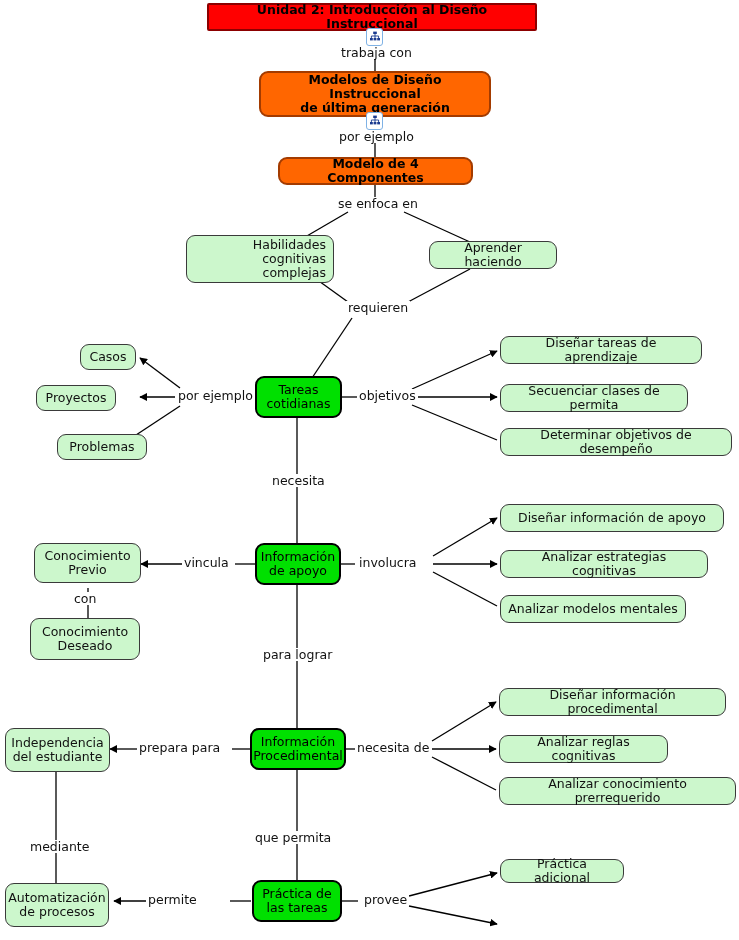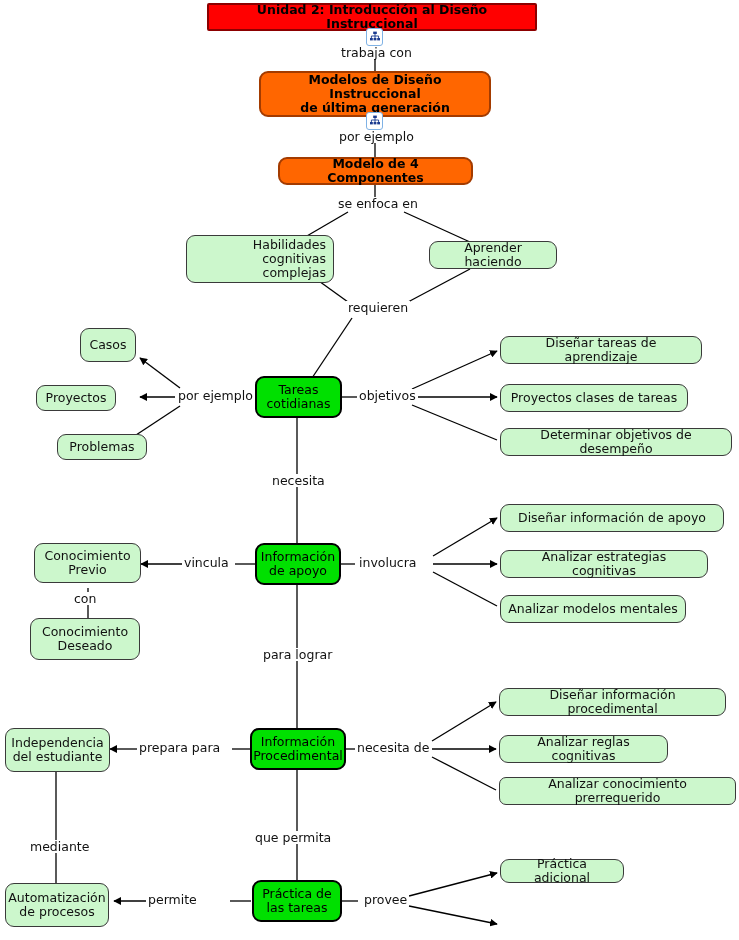--- a/index.html
+++ b/index.html
@@ -213,38 +213,38 @@
 
   <div class="node node-light" style="left:429px; top:241px; width:128px; height:28px;">
     <span>Aprender haciendo</span>
   </div>
 
   <div class="node node-green" style="left:255px; top:376px; width:87px; height:42px;">
     <span>Tareas
 cotidianas</span>
   </div>
 
-  <div class="node node-light" style="left:80px; top:328px; width:56px; height:34px;">
+  <div class="node node-light" style="left:80px; top:344px; width:56px; height:26px;">
     <span>Casos</span>
   </div>
 
   <div class="node node-light" style="left:36px; top:385px; width:80px; height:26px;">
     <span>Proyectos</span>
   </div>
 
   <div class="node node-light" style="left:57px; top:434px; width:90px; height:26px;">
     <span>Problemas</span>
   </div>
 
   <div class="node node-light" style="left:500px; top:336px; width:202px; height:28px;">
     <span>Diseñar tareas de aprendizaje</span>
   </div>
 
   <div class="node node-light" style="left:500px; top:384px; width:188px; height:28px;">
-    <span>Proyectos clases de tareas</span>
+    <span>Secuenciar clases de permita</span>
   </div>
 
   <div class="node node-light" style="left:500px; top:428px; width:232px; height:28px;">
     <span>Determinar objetivos de desempeño</span>
   </div>
 
   <div class="node node-green" style="left:255px; top:543px; width:86px; height:42px;">
     <span>Información
 de apoyo</span>
   </div>
@@ -282,21 +282,21 @@
   </div>
 
   <div class="node node-light" style="left:499px; top:688px; width:227px; height:28px;">
     <span>Diseñar información procedimental</span>
   </div>
 
   <div class="node node-light" style="left:499px; top:735px; width:169px; height:28px;">
     <span>Analizar reglas cognitivas</span>
   </div>
 
-  <div class="node node-light" style="left:499px; top:777px; width:237px; height:28px;border-radius:7px;">
+  <div class="node node-light" style="left:499px; top:777px; width:237px; height:28px;">
     <span>Analizar conocimiento prerrequerido</span>
   </div>
 
   <div class="node node-light" style="left:5px; top:883px; width:104px; height:44px;">
     <span>Automatización
 de procesos</span>
   </div>
 
   <div class="node node-green" style="left:252px; top:880px; width:90px; height:42px;">
     <span>Práctica de

